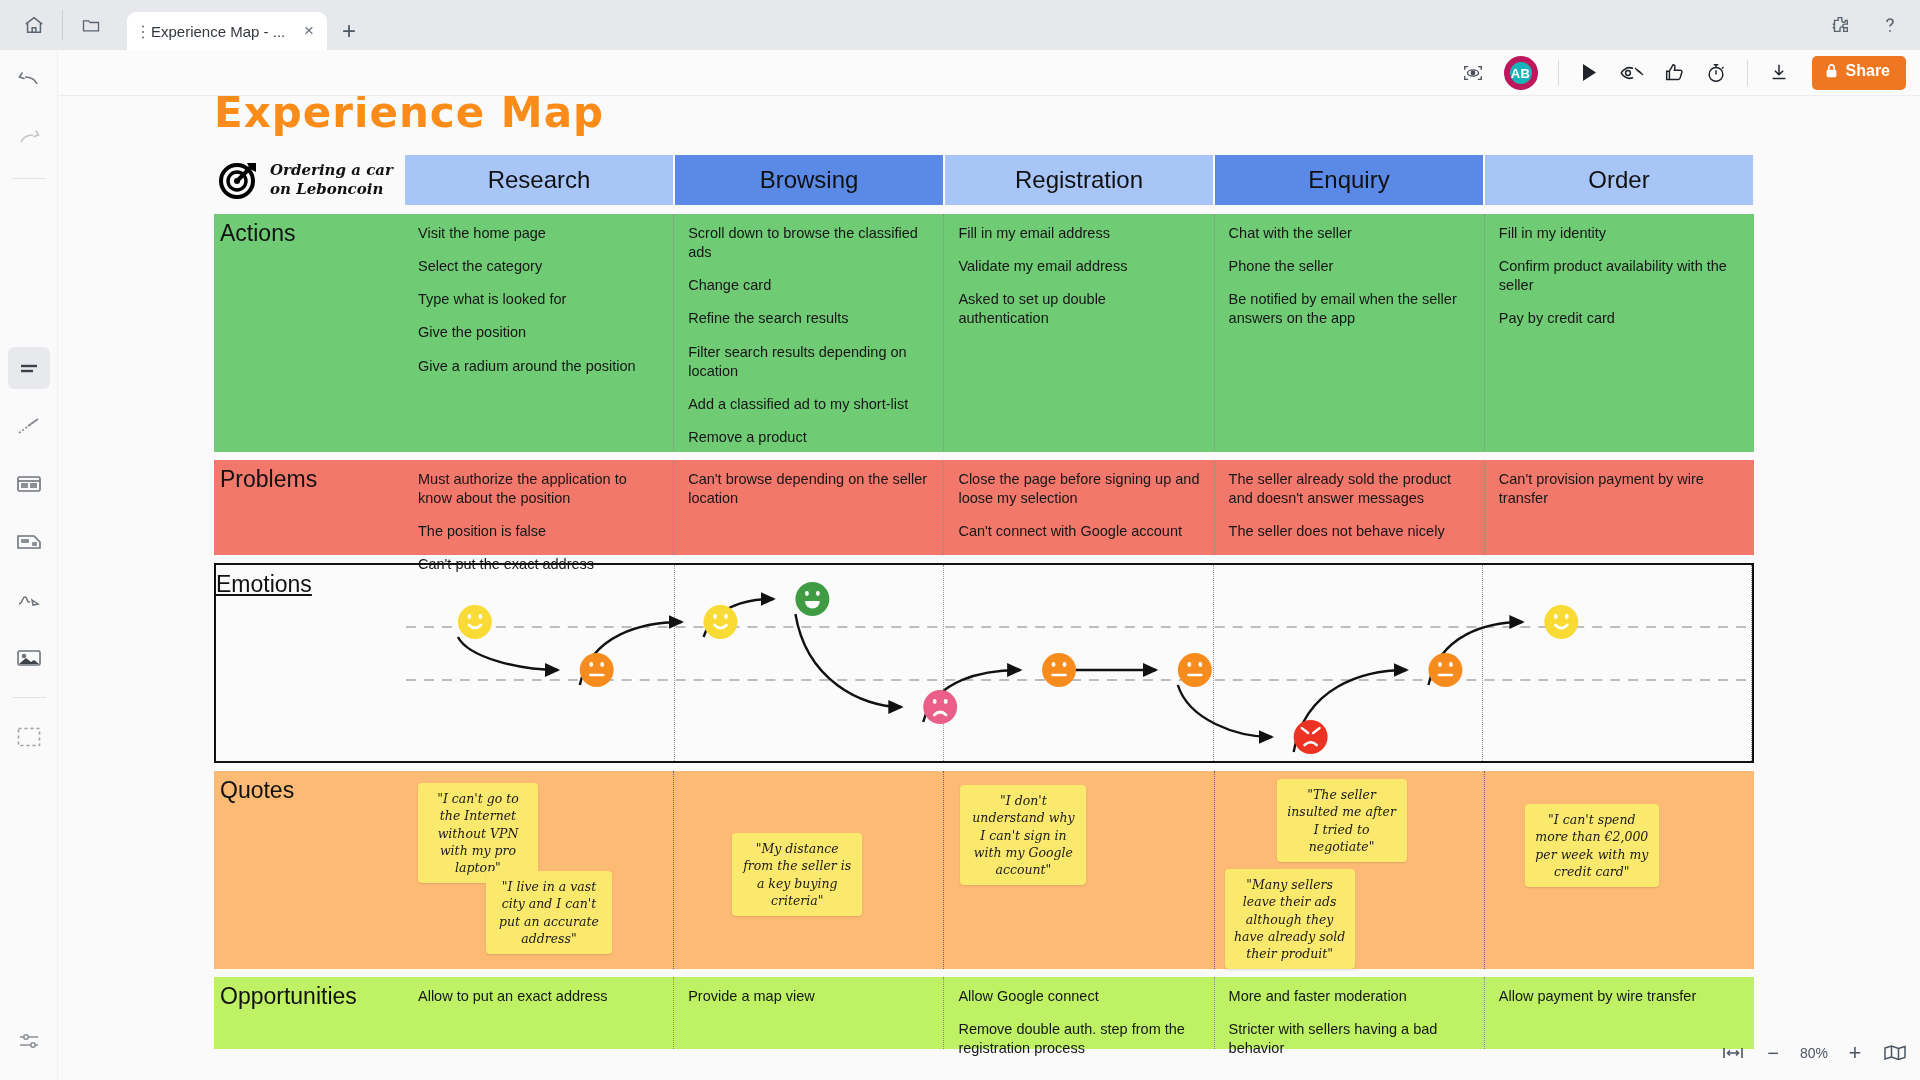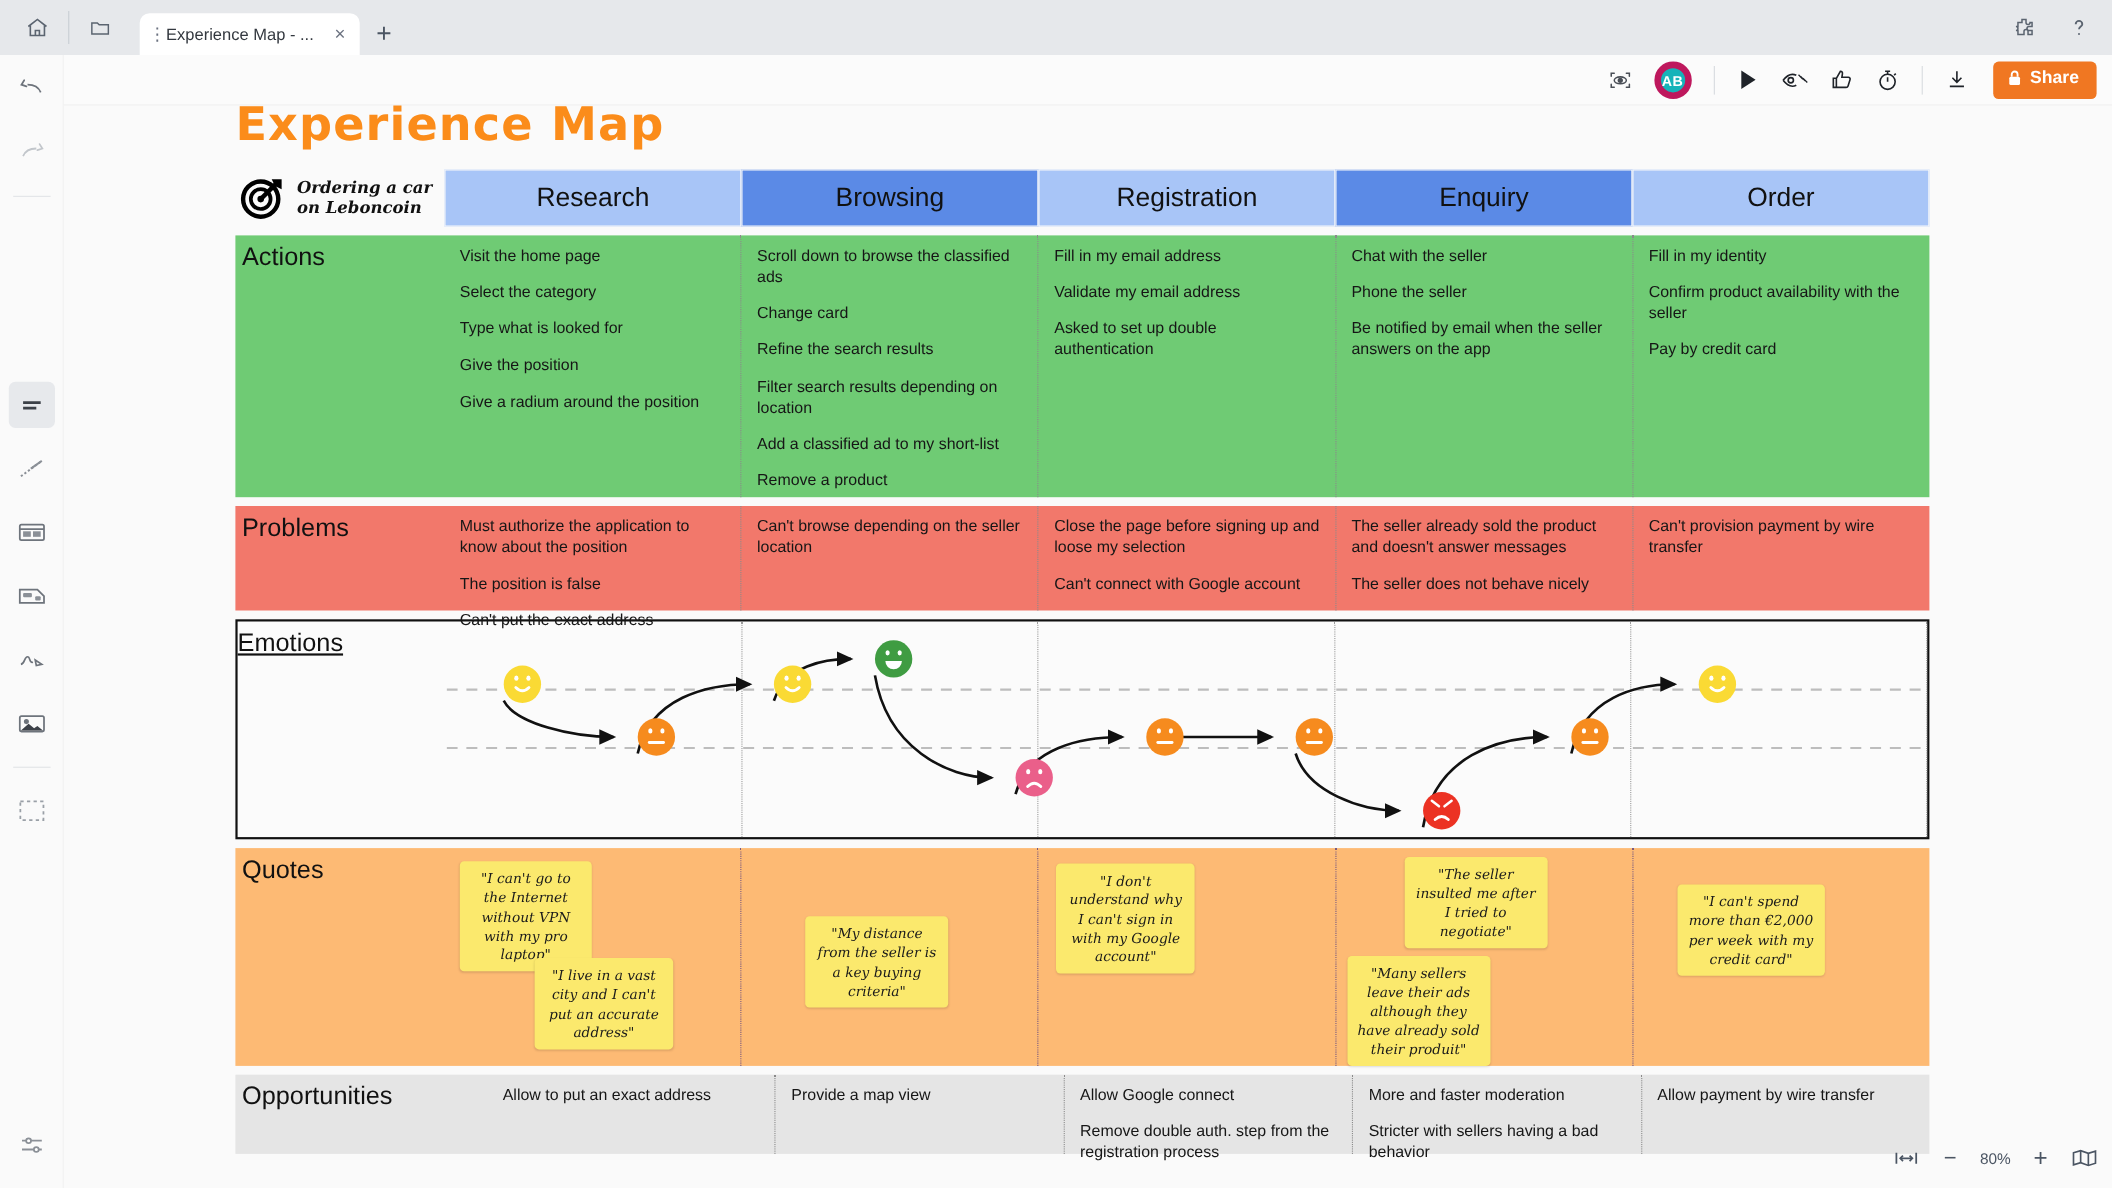--- a/index.html
+++ b/index.html
@@ -145,21 +145,21 @@
     color: #161616;
   }
   .cell:last-child { border-right: none; }
   .cell p { margin-bottom: 14px; }
   .cell p:last-child { margin-bottom: 0; }
 
   .band-actions { background: #6fcb74; height: 238px; }
   .band-problems { background: #f2786b; height: 95px; }
   .band-emotions { background: #fbfbfb; border: 2px solid #111; height: 200px; }
   .band-quotes { background: #fdba74; height: 198px; }
-  .band-opportunities { background: #e5e5e5; height: 72px; gap: 39px; }
+  .band-opportunities { background: #bef264; height: 72px; }
 
   .band-emotions .label { padding-left: 0; text-decoration: underline; }
   .band-emotions .cells { position: relative; }
   .band-emotions .cell { border-right: 1px dotted #9a9a9a; }
 
   .emo-svg { position: absolute; inset: 0; width: 100%; height: 100%; }
 
   
   .band-quotes .cells { position: relative; }
   .qcol { flex: 1; border-right: 1px dotted #7a5a80; position: relative; }

